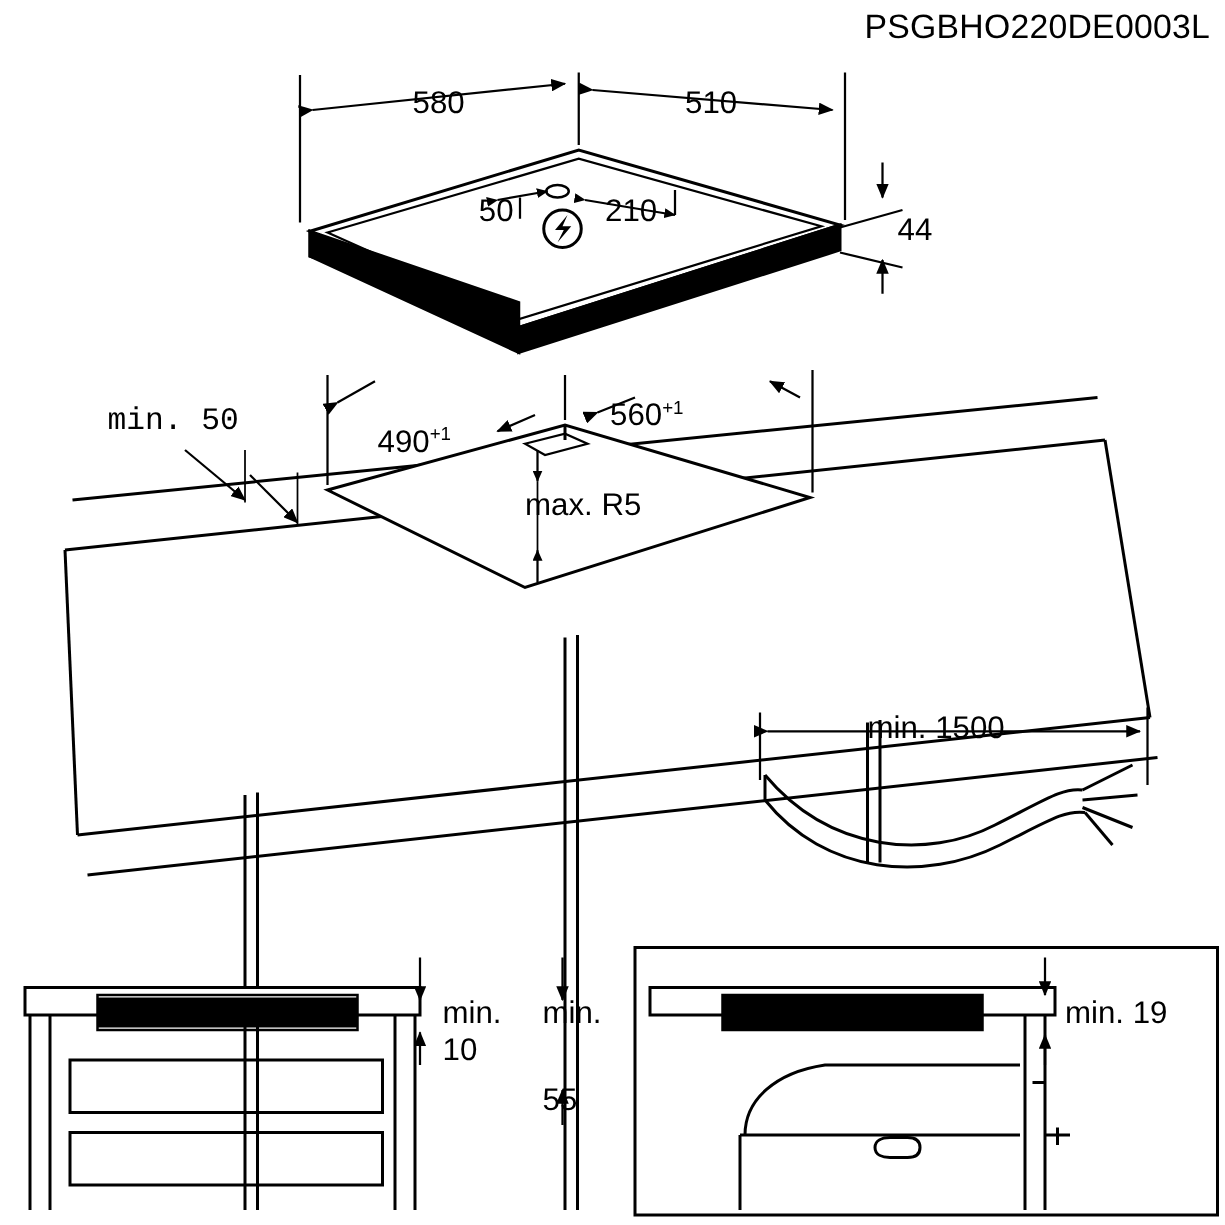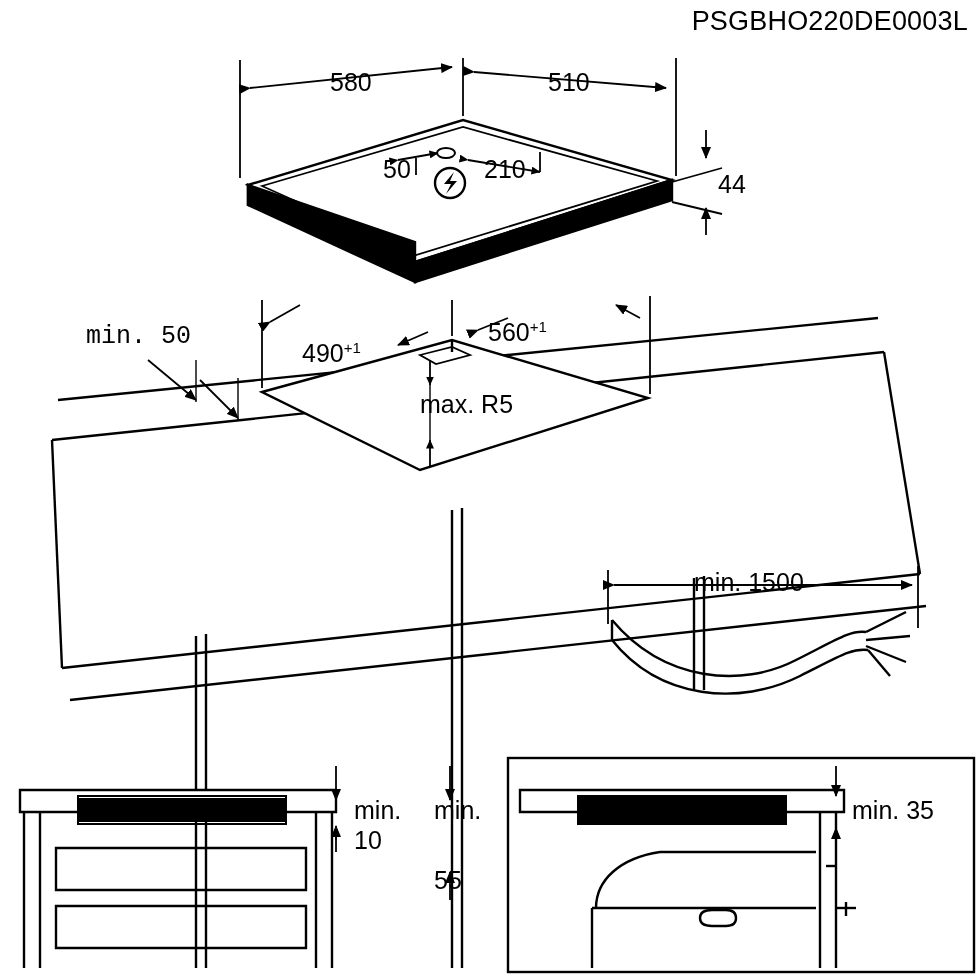--- a/index.html
+++ b/index.html
@@ -206,15 +206,15 @@
   <div class="lbl" style="left:488px; top:318px;"><span>560</span><span class="sup">+1</span></div>
   <div class="lbl" style="left:420px; top:390px;">max. R5</div>
 
   <div class="lbl" style="left:694px; top:544px;margin-top:24px;">min. 1500</div>
 
   <div class="lbl" style="left:354px; top:796px;">min.</div>
   <div class="lbl" style="left:354px; top:826px;">10</div>
   <div class="lbl" style="left:434px; top:796px;">min.</div>
   <div class="lbl" style="left:434px; top:826px;margin-top:40px;">55</div>
 
-  <div class="lbl" style="left:852px; top:796px;">min. 35</div>
+  <div class="lbl" style="left:852px; top:796px;">min. 19</div>
 
 </div>
 
 </body></html>

